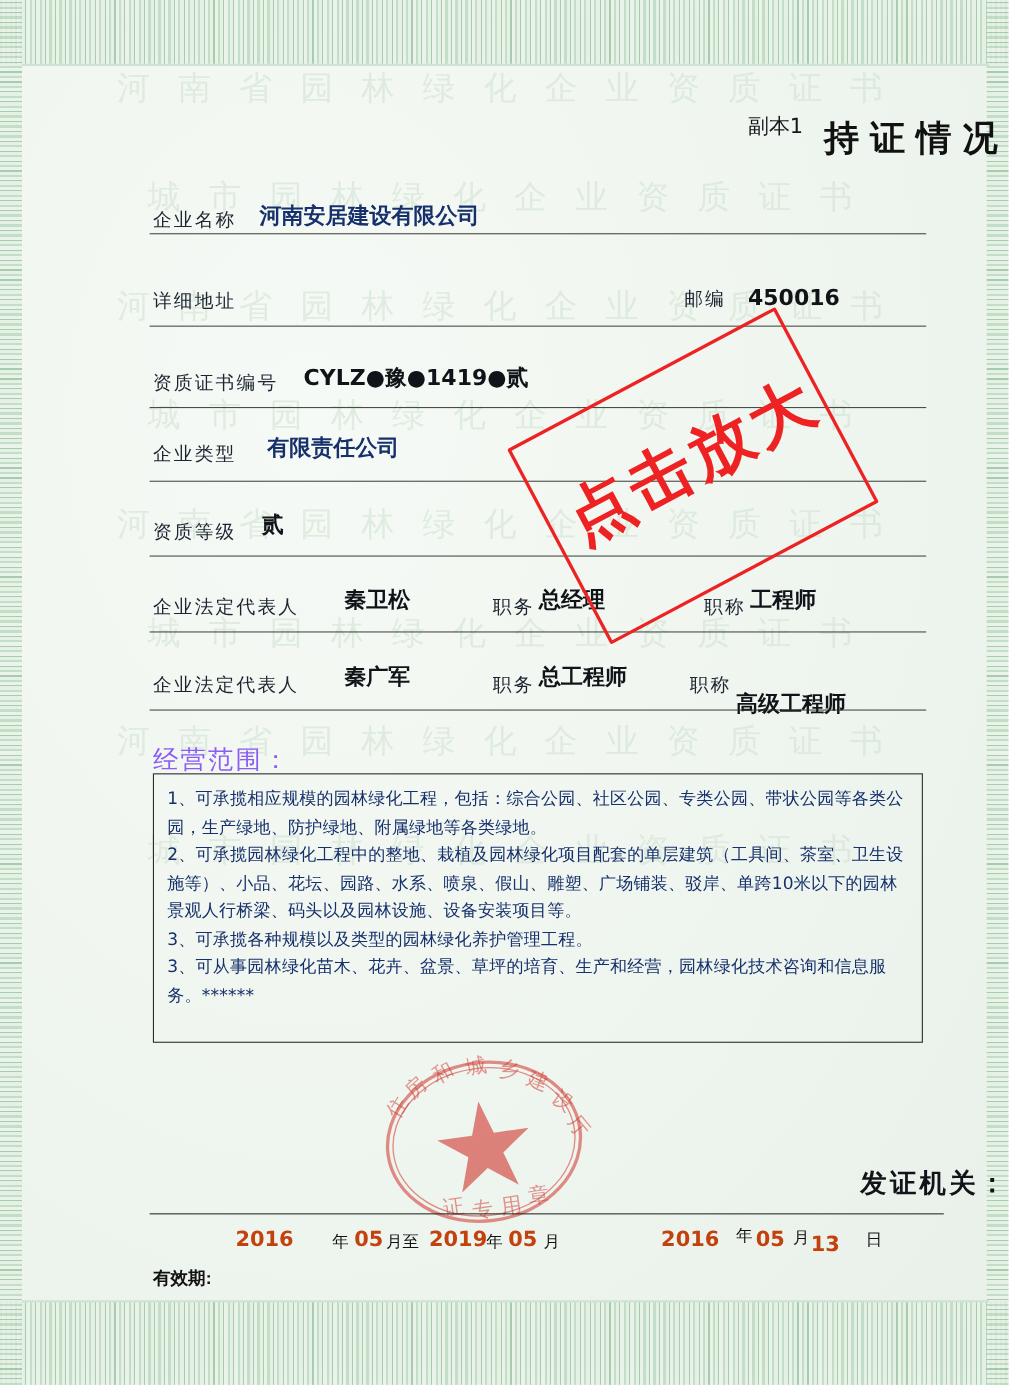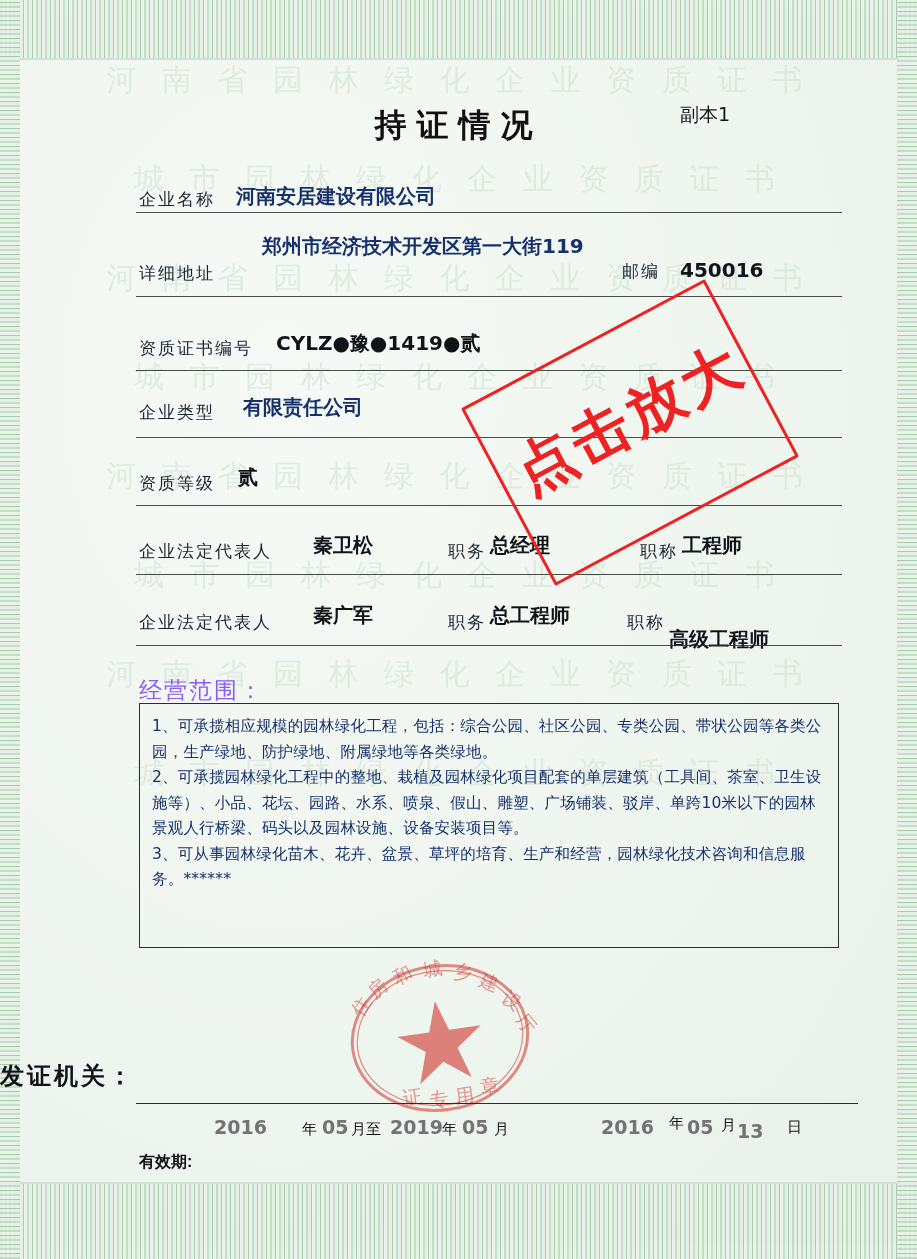--- a/index.html
+++ b/index.html
@@ -95,21 +95,21 @@
     left: 680px; top: 102px;
     font-size: 19px;
     color: #15161a;
     font-family: "DejaVu Sans", sans-serif;
   }
 
   #doc-title {
     position: absolute;
     left: 0; top: 104px;
     width: 917px;
-    text-align: center;
+    text-align: right;
     font-size: 32px;
     font-weight: bold;
     letter-spacing: 10px;
     color: #111;
     font-family: "DejaVu Serif", serif;
   }
 
   .rule {
     position: absolute;
     left: 136px;
@@ -163,21 +163,21 @@
     font-family: "DejaVu Sans", sans-serif;
     letter-spacing: .2px;
   }
   #scope-text p { margin: 0; }
 
   
   #issuer {
     position: absolute;
     left: 0; top: 1060px;
     width: 917px;
-    text-align: left;
+    text-align: right;
     font-size: 24px;
     font-weight: bold;
     color: #101418;
     letter-spacing: 3px;
     font-family: "DejaVu Serif", serif;
   }
 
   
   #seal {
     position: absolute;
@@ -188,21 +188,21 @@
 
   
   #valid-line {
     position: absolute;
     left: 139px; top: 1112px;
     width: 720px;
     height: 34px;
   }
   #valid-line span { position: absolute; white-space: nowrap; }
   .v-lbl { font-size: 16px; font-weight: bold; color: #111; font-family: Liberation Sans, sans-serif; margin-top: 36px; }
-  .v-num { font-size: 19px; font-weight: bold; color: #737373; font-family: "DejaVu Sans", sans-serif; }
+  .v-num { font-size: 19px; font-weight: bold; color: #c2410c; font-family: "DejaVu Sans", sans-serif; }
   .v-small { font-size: 15px; color: #111; font-family: "DejaVu Sans", sans-serif; }
 
   .bottom-rule {
     position: absolute;
     left: 136px; top: 1103px;
     width: 722px;
     border-top: 1px solid #2a2f2a;
   }
 
   
@@ -264,21 +264,20 @@
   <div id="content">
 
     <div id="doc-title">持证情况</div>
     <div id="copy-label">副本1</div>
 
     <div class="lbl" style="left:139px;top:188px;">企业名称</div>
     <div class="val" style="left:236px;top:183px;">河南安居建设有限公司</div>
     <div class="rule" style="top:212px;"></div>
 
     <div class="lbl" style="left:139px;top:262px;">详细地址</div>
-    <div class="val" style="left:262px;top:233px;">郑州市经济技术开发区第一大街119</div>
     <div class="lbl" style="left:622px;top:260px;">邮编</div>
     <div class="val val-black" style="left:680px;top:258px;">450016</div>
     <div class="rule" style="top:296px;"></div>
 
     <div class="lbl" style="left:139px;top:337px;">资质证书编号</div>
     <div class="val val-black" style="left:276px;top:330px;">CYLZ●豫●1419●贰</div>
     <div class="rule" style="top:370px;"></div>
 
     <div class="lbl" style="left:139px;top:401px;">企业类型</div>
     <div class="val" style="left:243px;top:394px;">有限责任公司</div>
@@ -302,20 +301,21 @@
     <div class="val val-black" style="left:490px;top:602px;">总工程师</div>
     <div class="lbl" style="left:627px;top:611px;">职称</div>
     <div class="val val-black" style="left:669px;top:602px;margin-top:24px;">高级工程师</div>
     <div class="rule" style="top:645px;"></div>
 
     <div id="scope-label">经营范围：</div>
     <div id="scope-box"></div>
     <div id="scope-text">
       <p>1、可承揽相应规模的园林绿化工程，包括：综合公园、社区公园、专类公园、带状公园等各类公园，生产绿地、防护绿地、附属绿地等各类绿地。</p>
       <p>2、可承揽园林绿化工程中的整地、栽植及园林绿化项目配套的单层建筑（工具间、茶室、卫生设施等）、小品、花坛、园路、水系、喷泉、假山、雕塑、广场铺装、驳岸、单跨10米以下的园林景观人行桥梁、码头以及园林设施、设备安装项目等。</p>
+      <p>3、可承揽各种规模以及类型的园林绿化养护管理工程。</p>
       <p>3、可从事园林绿化苗木、花卉、盆景、草坪的培育、生产和经营，园林绿化技术咨询和信息服务。******</p>
     </div>
 
     <svg id="seal" viewBox="0 0 215 170">
       <g opacity="0.55" stroke="#d0342c" fill="none" stroke-width="3" transform="rotate(-8 107 85)">
         <ellipse cx="107" cy="85" rx="88" ry="72"></ellipse>
         <ellipse cx="107" cy="85" rx="83" ry="67" stroke-width="1.2"></ellipse>
       </g>
       <g opacity="0.6" fill="#d0342c" transform="rotate(-8 107 85)">
         <polygon points="107,48 117,78 149,78 123,97 133,128 107,109 81,128 91,97 65,78 97,78"></polygon>

